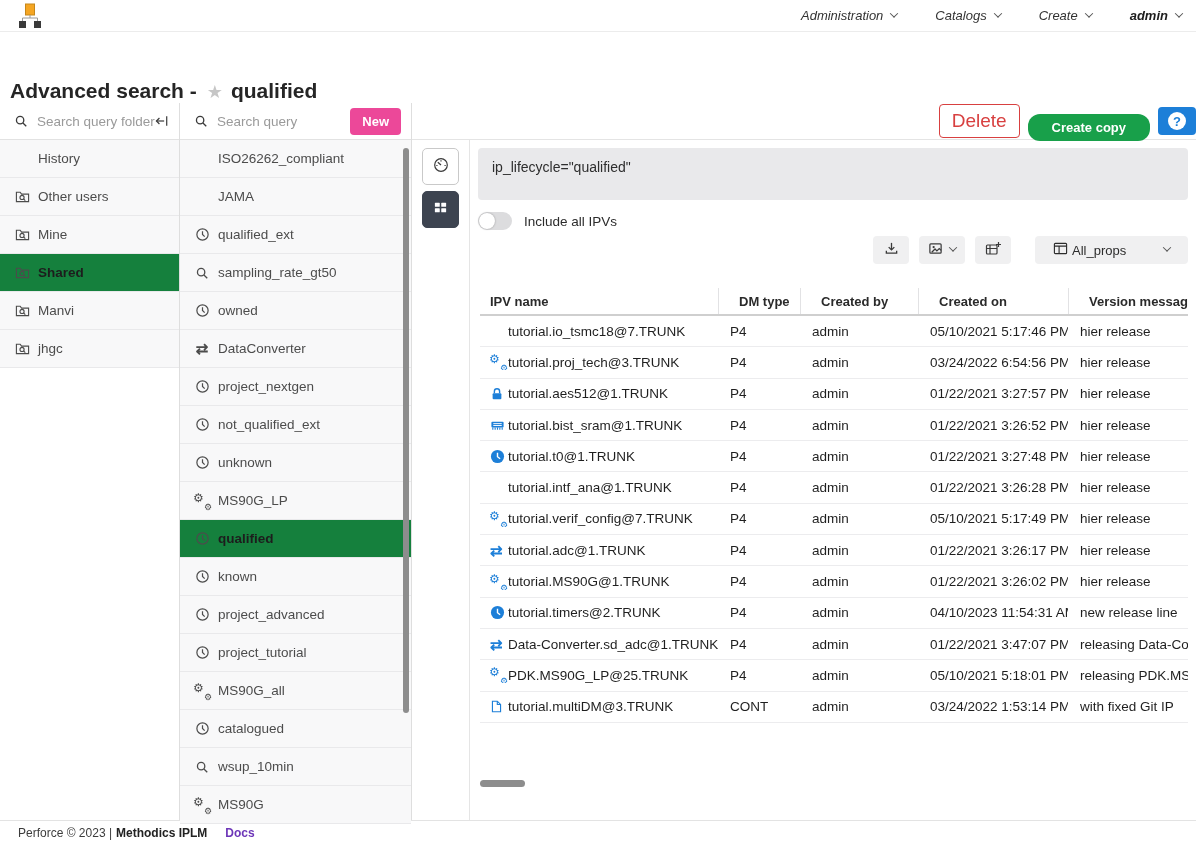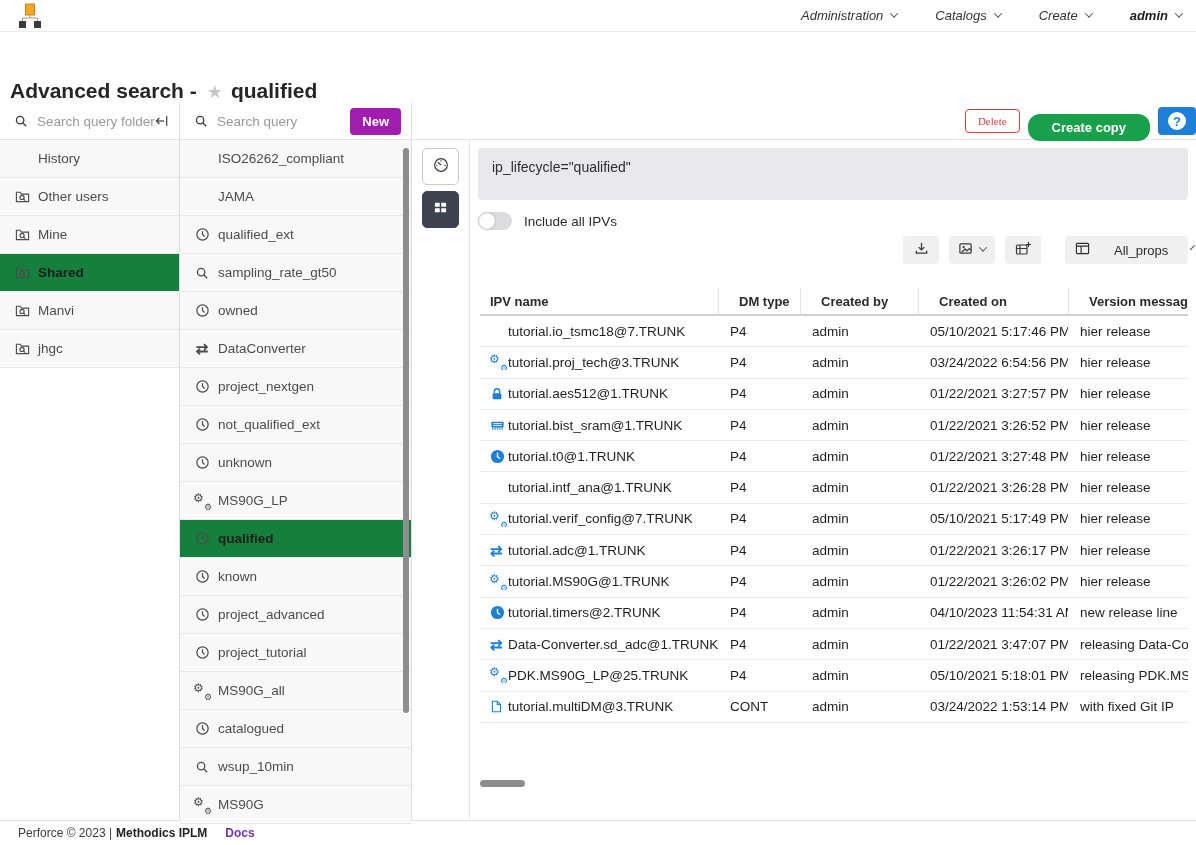--- a/index.html
+++ b/index.html
@@ -29,38 +29,38 @@
   .col-folders { width:180px; flex:0 0 180px; border-right:1px solid #dedede; background:#fff; }
   .col-queries { width:232px; flex:0 0 232px; border-right:1px solid #dedede; background:#fff; position:relative; }
 
   .search-head { height:37px; display:flex; align-items:center; padding:0 10px 0 14px;
     border-bottom:1px solid #e2e2e2; background:#fff; color:#9a9a9a; }
   .search-head .sicon { color:#3a3a3a; margin-right:9px; display:flex; }
   .search-head input { border:none; outline:none; flex:1 1 auto; min-width:0;
     font-size:13.5px; color:#555; background:transparent; font-family:inherit; }
   .search-head input::placeholder { color:#9a9a9a; }
   .collapse-btn { color:#3a3a3a; display:flex; cursor:pointer; }
-  .new-btn { background:#a21caf; color:#fff; font-size:13px; font-weight:600; border:none;
+  .new-btn { background:#ec4899; color:#fff; font-size:13px; font-weight:600; border:none;
     border-radius:4px; padding:6px 12px; cursor:pointer; font-family:inherit; }
 
   .panel-list { overflow:hidden; }
   .plist-item { height:38px; display:flex; align-items:center; padding:0 10px 0 14px;
     background:#f8f8f9; border-bottom:1px solid #e9e9eb; font-size:13.5px; color:#4c4c4c; cursor:pointer; }
   .plist-item .iico { width:16px; flex:0 0 16px; display:flex; align-items:center;
     justify-content:center; color:#4c4c4c; margin-right:8px; }
   .plist-item.selected { background:#15803d; color:#1d1d1d; font-weight:700; }
   .vscroll-thumb { position:absolute; right:2px; top:45px; width:6px; height:565px;
     background:#8d8d8d; border-radius:3px; }
 
   
   .main { flex:1 1 auto; display:flex; flex-direction:column; min-width:0; }
   .main-head { height:37px; flex:0 0 37px; border-bottom:1px solid #e4e4e4;
     display:flex; align-items:center; justify-content:flex-end; gap:8px; padding-left:8px; }
   .btn-delete { background:#fff; color:#d84040; border:1px solid #d84040; border-radius:4px;
-    font-size:11px; padding:5px 12px; cursor:pointer; font-family:Liberation Serif, serif; }
+    font-size:19px; padding:5px 12px; cursor:pointer; font-family:Liberation Sans, sans-serif; }
   .btn-create { background:#18a04a; color:#fff; border:none; border-radius:12px;
     font-size:13px; font-weight:600; padding:6px 24px; cursor:pointer; font-family:inherit;margin-top:12px; }
   .btn-help { background:#1d7fd8; border:none; border-radius:4px; width:38px; height:28px;
     display:flex; align-items:center; justify-content:center; cursor:pointer; }
   .help-circle { width:18px; height:18px; border-radius:50%; background:#fff; color:#1d7fd8;
     font-weight:700; font-size:13px; display:flex; align-items:center; justify-content:center; }
 
   .main-body { flex:1 1 auto; display:flex; min-height:0; }
   .view-gutter { width:58px; flex:0 0 58px; border-right:1px solid #e5e5e5;
     display:flex; flex-direction:column; align-items:center; padding-top:8px; gap:6px; }
@@ -75,22 +75,22 @@
   .toggle { width:34px; height:18px; border-radius:9px; background:#dcdcde; position:relative; cursor:pointer; }
   .toggle .knob { position:absolute; left:1px; top:1px; width:16px; height:16px;
     border-radius:50%; background:#fff; box-shadow:0 0 2px rgba(0,0,0,.35); }
   .toggle-label { font-size:13.5px; color:#2c2c2c; }
 
   .toolbar-row { margin-top:6px; display:flex; align-items:center; justify-content:flex-end; gap:10px; }
   .tool-btn { height:28px; min-width:36px; padding:0 9px; background:#f0f0f1; border:none;
     border-radius:4px; display:flex; align-items:center; justify-content:center; gap:5px;
     color:#3a3a3a; cursor:pointer; }
   .tool-btn .chev { margin-left:2px; }
-  .props-select { margin-left:14px; width:123px; height:28px; background:#f0f0f1; border-radius:4px;
-    display:flex; align-items:center; padding:0 10px; gap:24px; font-size:13px; color:#2c2c2c; cursor:pointer; }
+  .props-select { margin-left:14px; width:153px; height:28px; background:#f0f0f1; border-radius:4px;
+    display:flex; align-items:center; padding:0 18px; gap:4px; font-size:13px; color:#2c2c2c; cursor:pointer; }
   .props-select .chev { margin-left:auto; }
 
   
   .table { margin-top:24px; margin-left:2px; }
   .trow { display:grid; grid-template-columns:238px 82px 118px 150px 1fr; align-items:center; }
   .thead { height:28px; border-bottom:2px solid #cfcfcf; font-weight:700; font-size:13px; color:#2a2a2a; }
   .thead > div { padding-left:20px; height:100%; display:flex; align-items:center; white-space:nowrap; overflow:hidden; }
   .thead > div + div { border-left:1px solid #e2e2e4; }
   .thead > div:first-child { padding-left:10px; }
   .tbody .trow { height:31.3px; border-bottom:1px solid #ececee; font-size:13.5px; color:#1f1f1f; }

